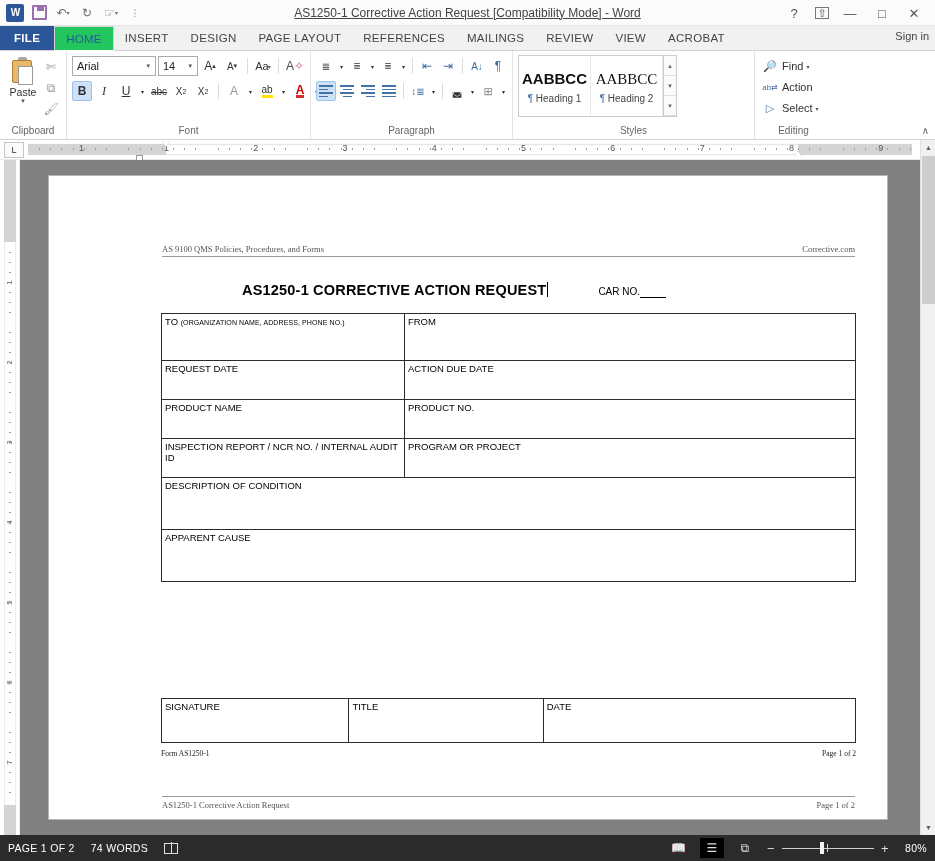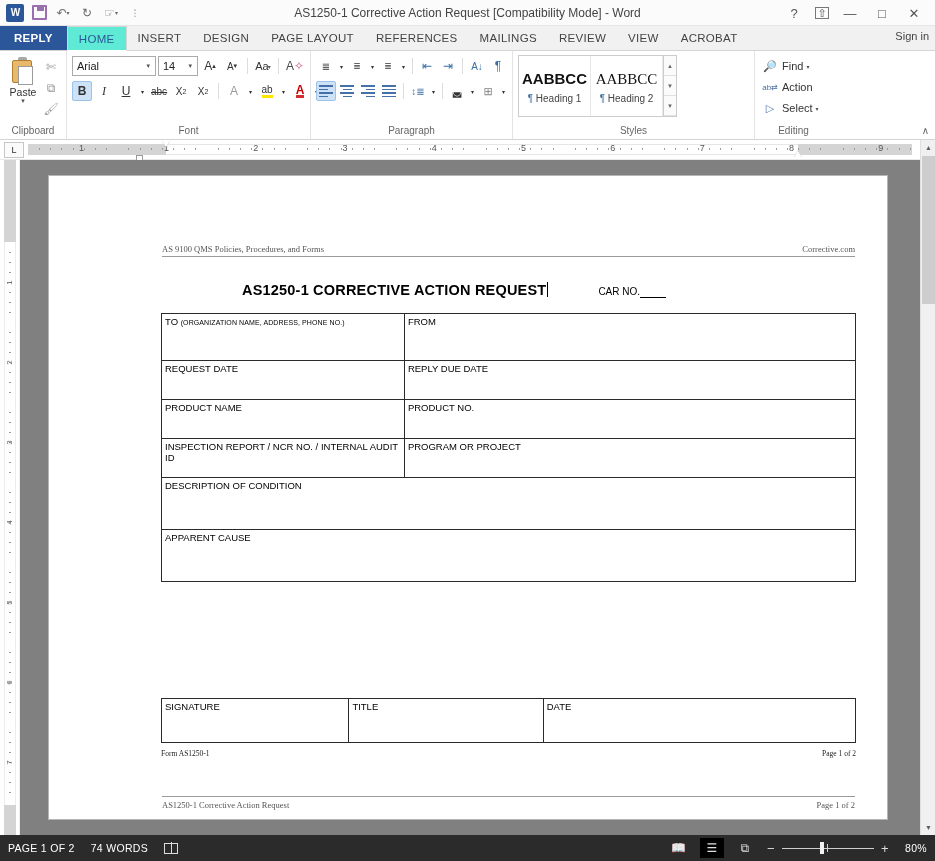--- a/index.html
+++ b/index.html
@@ -25,40 +25,40 @@
   .wordlogo {
     width: 18px; height: 18px; background: #2b579a; border-radius: 2px;
     color: #fff; font-size: 10px; font-weight: bold;
     display: flex; align-items: center; justify-content: center;
     letter-spacing: -1px;
   }
   .save-ico { width: 15px; height: 15px; border: 2px solid #9a6fae; border-radius: 1px; position: relative; }
   .save-ico::before { content: ""; position: absolute; top: -1px; left: 3px; width: 7px; height: 5px; background: #9a6fae; }
   .titlebar .doc-title {
     position: absolute; left: 0; right: 0; text-align: center;
-    font-size: 12px; color: #444; pointer-events: none;
+    font-size: 12px; color: #444; pointer-events: none; text-decoration: underline;
   }
   .win-ctrls {
     position: absolute; right: 4px; top: 0; height: 26px;
     display: flex; align-items: center; gap: 10px; padding-right: 6px;
   }
   .win-ctrls span { font-size: 13px; color: #555; width: 22px; text-align: center; cursor: default; }
 
   
   .tabbar {
     position: absolute; top: 26px; left: 0; width: 935px; height: 25px;
     background: #f1f1f1; display: flex; align-items: stretch;
     border-bottom: 1px solid #d4d4d4;
   }
   .tab {
     padding: 0 11px; font-size: 11.5px; letter-spacing: .3px; color: #444;
     display: flex; align-items: center; background: #f1f1f1;
   }
   .tab.file { background: #2b579a; color: #fff; font-weight: 600; padding: 0 14px; }
-  .tab.active { background: #5eead4; color: #2b579a; border: 1px solid #d4d4d4; border-bottom: 1px solid #fff; margin-bottom: -1px; }
+  .tab.active { background: #22c55e; color: #2b579a; border: 1px solid #d4d4d4; border-bottom: 1px solid #fff; margin-bottom: -1px; }
   .signin {
     position: absolute; right: 6px; top: 4px; font-size: 11px; color: #444;
   }
 
   
   .ribbon {
     position: absolute; top: 51px; left: 0; width: 935px; height: 89px;
     background: #fff; border-bottom: 1px solid #d4d4d4;
     display: flex; align-items: stretch;
   }
@@ -260,21 +260,21 @@
     <div class="win-ctrls">
       <span>?</span>
       <span style="font-size:11px;border:1px solid #777;width:14px;height:12px;line-height:10px;">⇧</span>
       <span>—</span>
       <span>□</span>
       <span>✕</span>
     </div>
   </div>
 
   <div class="tabbar">
-    <div class="tab file">REPLY</div>
+    <div class="tab file">FILE</div>
     <div class="tab active">HOME</div>
     <div class="tab">INSERT</div>
     <div class="tab">DESIGN</div>
     <div class="tab">PAGE LAYOUT</div>
     <div class="tab">REFERENCES</div>
     <div class="tab">MAILINGS</div>
     <div class="tab">REVIEW</div>
     <div class="tab">VIEW</div>
     <div class="tab">ACROBAT</div>
     <div class="signin">Sign in</div>
@@ -635,21 +635,21 @@
             <td class="lbl-big" style="height:47px">
               <span>TO</span>
               <span class="sub">(ORGANIZATION NAME, ADDRESS, PHONE NO.)</span>
             </td>
             <td class="lbl-big">
               <span>FROM</span>
             </td>
           </tr>
           <tr>
             <td style="height:39px"><span>REQUEST DATE</span></td>
-            <td><span>REPLY DUE DATE</span></td>
+            <td><span>ACTION DUE DATE</span></td>
           </tr>
           <tr>
             <td style="height:39px"><span>PRODUCT NAME</span></td>
             <td><span>PRODUCT NO.</span></td>
           </tr>
           <tr>
             <td style="height:39px"><span>INSPECTION REPORT / NCR NO. / INTERNAL AUDIT ID</span></td>
             <td><span>PROGRAM OR PROJECT</span></td>
           </tr>
           <tr>

